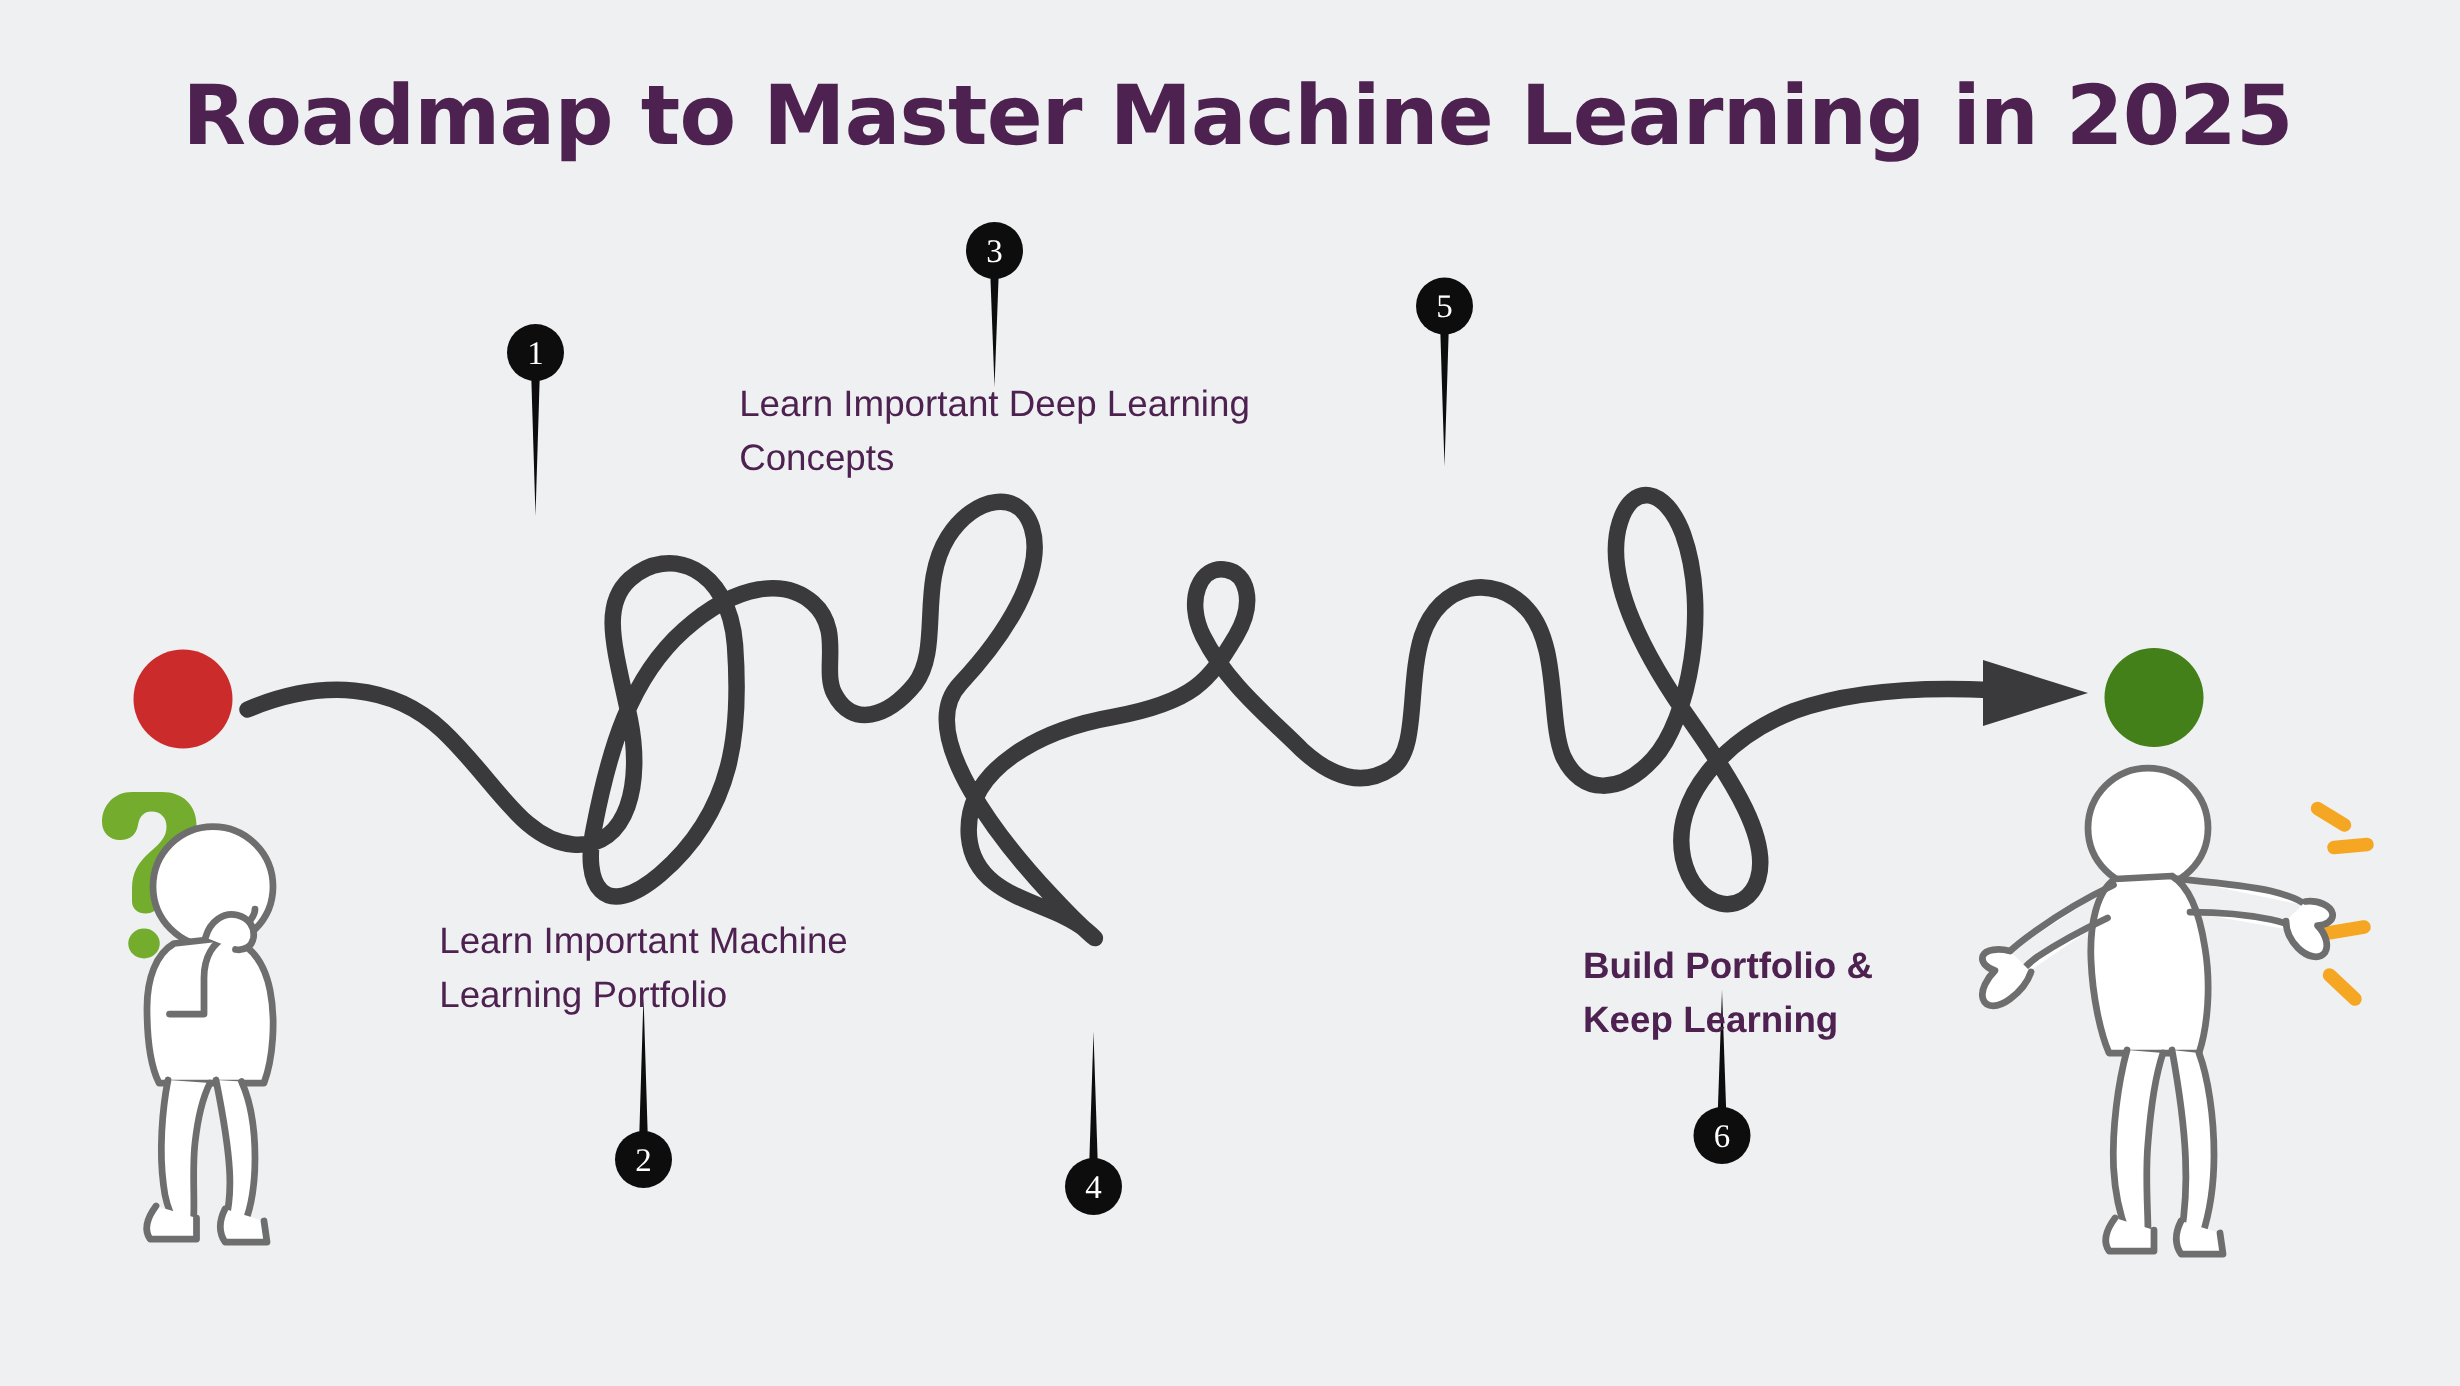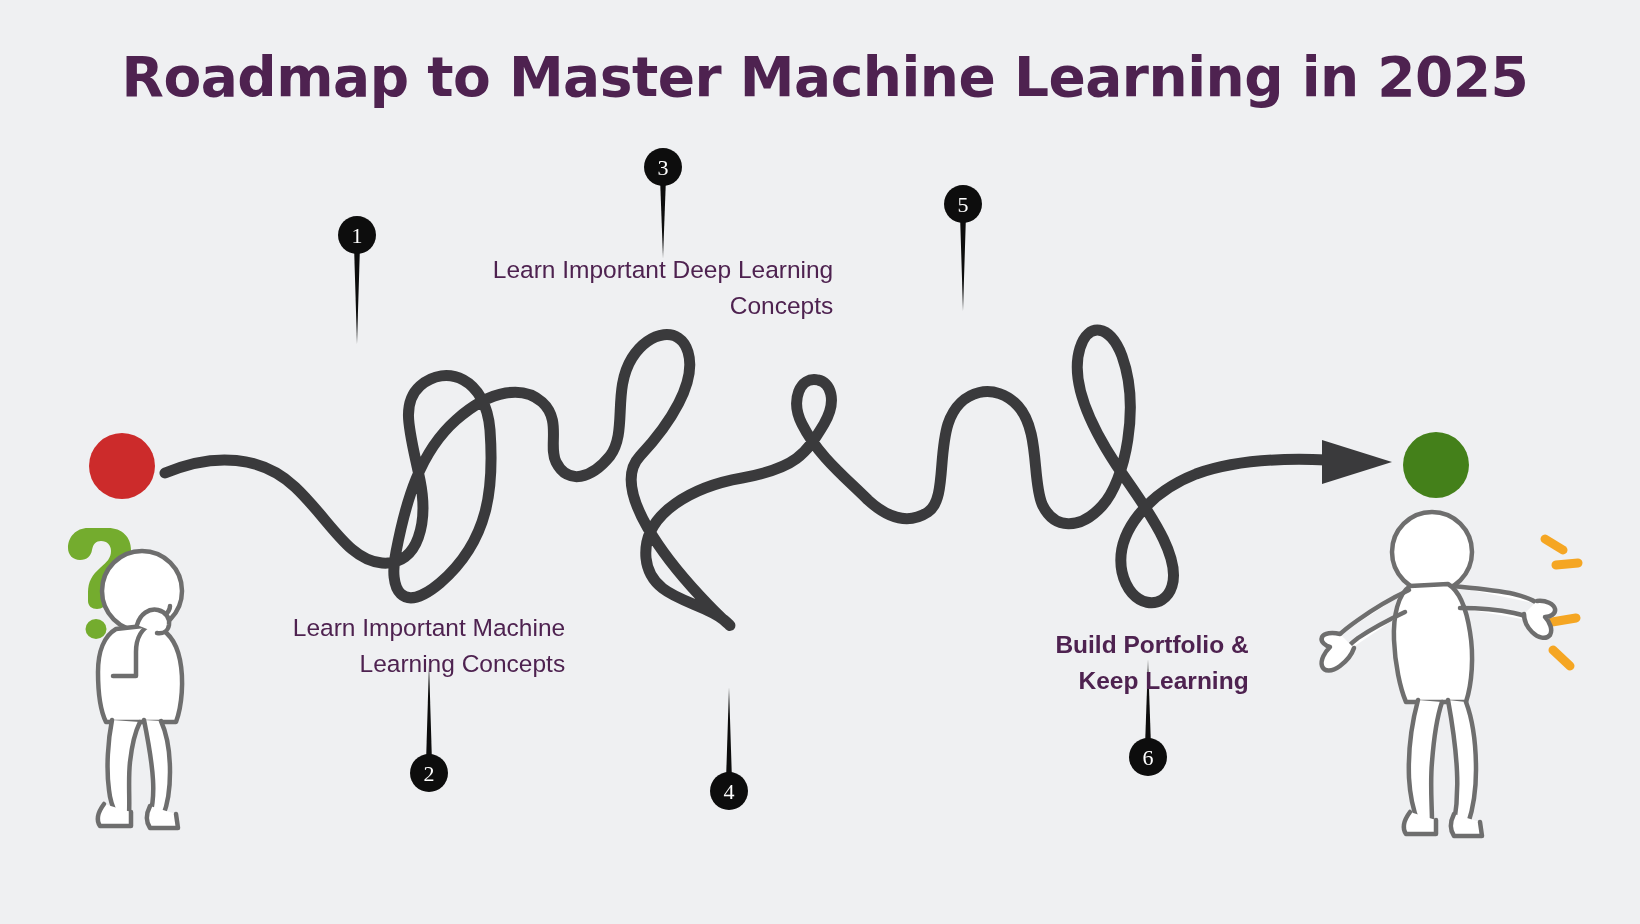--- a/index.html
+++ b/index.html
@@ -40,21 +40,21 @@
     color: #4e2250;
     white-space: nowrap;
     line-height: 1.12;
   }
   .step-label {
     position: absolute;
     color: #4e2250;
     font-family: "Liberation Sans", sans-serif;
     font-size: 24.5px;
     line-height: 36px;
-    text-align: right;
+    text-align: left;
     white-space: pre-line;
     transform: translateX(-50%);
   }
 </style>
 </head>
 <body>
 
 <div id="stage">
 
   <div class="page-title">Roadmap to Master Machine Learning in 2025</div>
@@ -260,19 +260,19 @@
         </g>
         <g>
           <path fill="#0d0d0d" d="M 1145,746.55 L 1148,660 L 1151,746.55 Z"></path>
           <circle cx="1148" cy="757" r="19" fill="#0d0d0d"></circle>
           <text x="1148" y="764.5" text-anchor="middle" fill="#ffffff" font-family="&quot;Liberation Serif&quot;, serif" font-size="22">6</text>
         </g>
       </g>
   </svg>
 
   <div class="step-label" style="left: 429px; top: 610px;">Learn Important Machine
-Learning Concepts</div>
+Learning Portfolio</div>
   <div class="step-label" style="left: 663px; top: 252px;">Learn Important Deep Learning
 Concepts</div>
   <div class="step-label" style="left: 1152px; top: 627px; font-weight: bold;">Build Portfolio &amp;
 Keep Learning</div>
 
 </div>
 
 </body></html>

